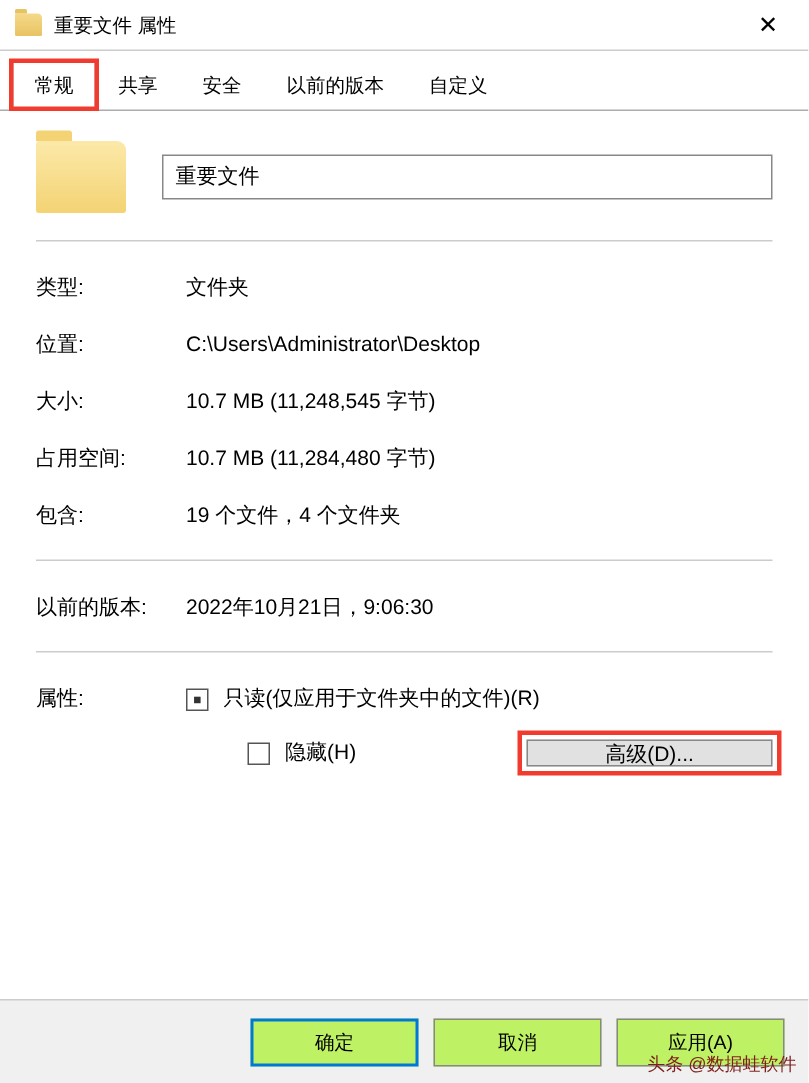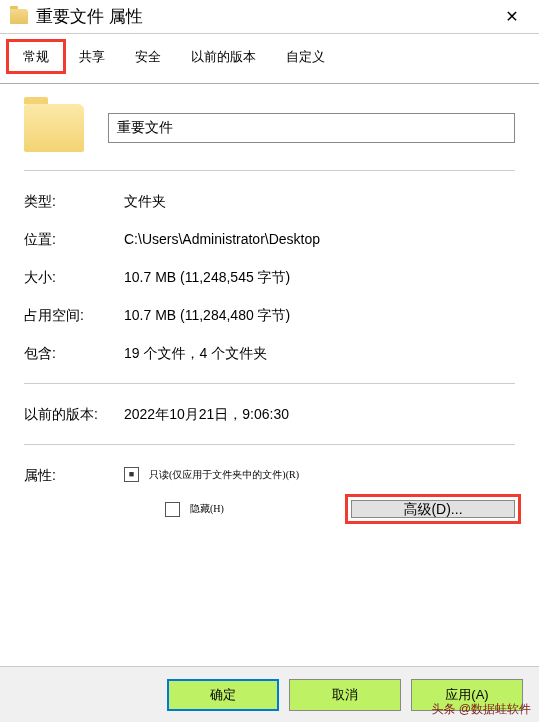--- a/index.html
+++ b/index.html
@@ -1,40 +1,40 @@
 <!DOCTYPE html>
 <html><head>
   <meta charset="utf-8">
   <style>
     * { box-sizing: border-box; margin: 0; padding: 0; }
     body { font-family: "Microsoft YaHei", "Segoe UI", sans-serif; font-size: 13px; background: #fff; width: 539px; height: 722px; position: relative; }
     .titlebar { height: 34px; display: flex; align-items: center; padding: 0 4px 0 10px; border-bottom: 1px solid #ccc; }
     .titlebar-icon { width: 18px; height: 15px; background: linear-gradient(#f5d98a, #e8c362); border-radius: 1px 3px 1px 1px; margin-right: 8px; position: relative; }
     .titlebar-icon::before { content: ""; position: absolute; top: -3px; left: 0; width: 8px; height: 3px; background: #e8c362; border-radius: 1px 1px 0 0; }
-    .titlebar-text { flex: 1; font-size: 17px; }
+    .titlebar-text { flex: 1; font-size: 13px; }
     .close-btn { width: 46px; height: 30px; display: flex; align-items: center; justify-content: center; font-size: 16px; cursor: pointer; font-family: Arial; }
-    .tabs { display: flex; padding: 6px 0 12px 8px; border-bottom: 1px solid #acacac; }
+    .tabs { display: flex; padding: 6px 0 2px 8px; border-bottom: 1px solid #acacac; }
     .tab { padding: 6px 14px; font-size: 13px; cursor: pointer; border: 1px solid transparent; border-bottom: none; position: relative; top: 1px; }
     .tab.active { border-color: #acacac; background: #fff; }
     .tab.highlight { outline: 3px solid #f23b2f; outline-offset: -1px; }
     .content { padding: 20px 24px; }
     .folder-row { display: flex; align-items: center; margin-bottom: 22px; padding-bottom: 18px; border-bottom: 1px solid #ccc; }
     .folder-icon { width: 60px; height: 48px; background: linear-gradient(#fce9a9, #f3d373); border-radius: 2px 6px 2px 2px; margin-right: 24px; position: relative; }
     .folder-icon::before { content: ""; position: absolute; top: -7px; left: 0; width: 24px; height: 7px; background: #f3d373; border-radius: 2px 2px 0 0; }
     .name-input { flex: 1; height: 30px; border: 1px solid #888; padding: 0 8px; font-size: 14px; font-family: inherit; }
     .info-row { display: flex; margin-bottom: 20px; }
     .info-label { width: 100px; font-size: 14px; }
     .info-value { flex: 1; font-size: 14px; }
     .section-divider { border: none; border-top: 1px solid #ccc; margin: 6px 0 22px; }
     .attr-section { display: flex; }
     .attr-rows { flex: 1; }
     .attr-row { display: flex; align-items: center; margin-bottom: 18px; }
     .checkbox { width: 15px; height: 15px; border: 1px solid #555; margin-right: 10px; display: inline-flex; align-items: center; justify-content: center; font-size: 14px; line-height: 1; }
     .checkbox.checked::after { content: "■"; font-size: 9px; color: #333; }
-    .attr-text { font-size: 10px; font-family: Liberation Serif, serif; }
+    .attr-text { font-size: 14px; }
     .adv-row { display: flex; align-items: center; justify-content: space-between; margin-left: 41px; }
     .adv-btn { width: 164px; height: 18px; border: 1px solid #888; background: #e1e1e1; font-size: 14px; font-family: inherit; cursor: pointer; outline: 3px solid #f23b2f; outline-offset: 3px; }
     .button-bar { position: absolute; bottom: 0; left: 0; right: 0; height: 56px; border-top: 1px solid #ccc; background: #f0f0f0; display: flex; align-items: center; justify-content: flex-end; padding: 0 16px; gap: 10px; }
     .dlg-btn { width: 112px; height: 32px; border: 1px solid #888; background: #bef264; font-size: 13px; font-family: inherit; cursor: pointer; }
     .dlg-btn.primary { border: 2px solid #0078d7; }
     .watermark { position: absolute; bottom: 4px; right: 8px; font-size: 12px; color: #7f1d1d; pointer-events: none; }
   </style>
 </head>
 <body>
 

